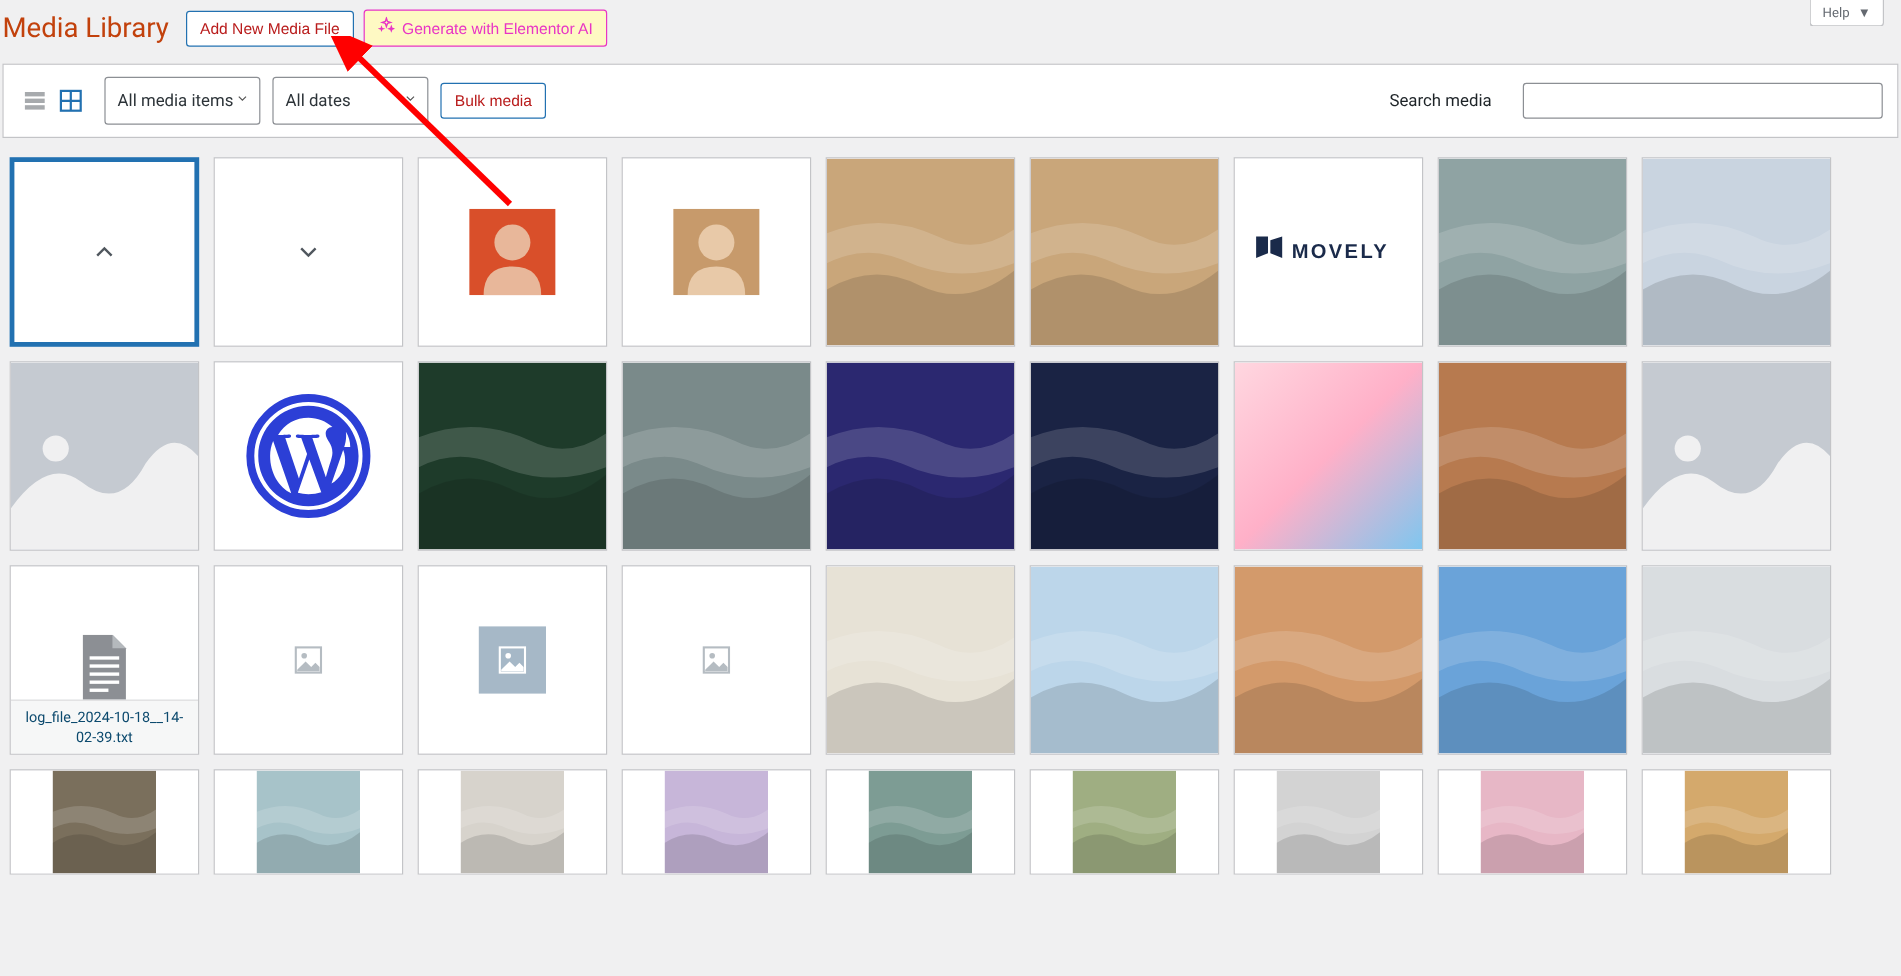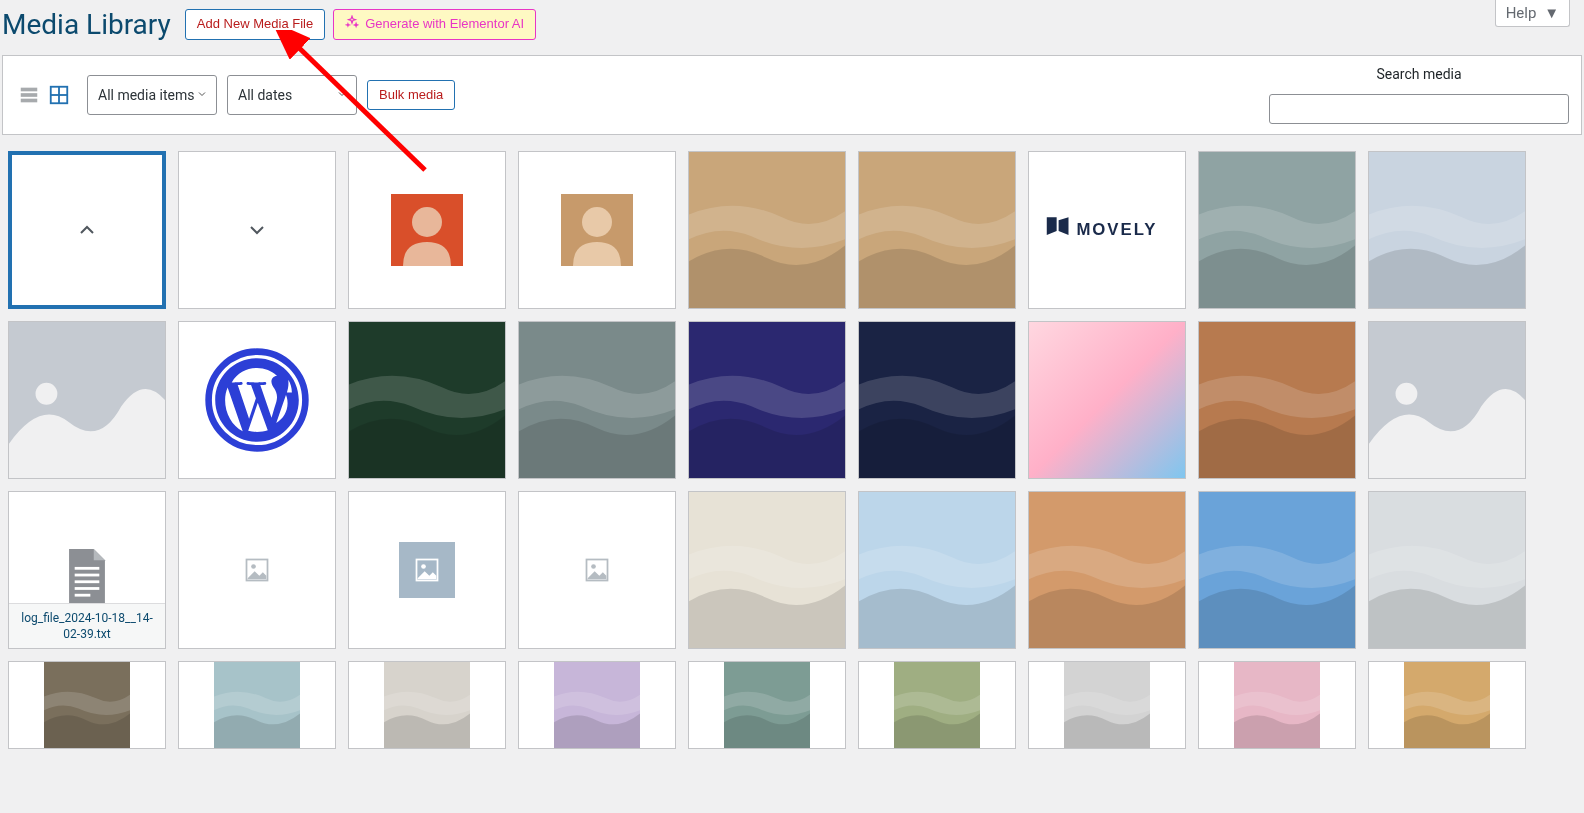--- a/index.html
+++ b/index.html
@@ -11,23 +11,23 @@
   overflow-x: hidden;
 }
 .header-row {
   display: flex;
   align-items: center;
   padding: 8px 2px 14px 2px;
   gap: 8px;
   position: relative;
 }
 .page-title {
-  font-size: 28px;
+  font-size: 23px;
   font-weight: 400;
-  color: #0c4a6e;
+  color: #c2410c;
   margin-right: 6px;
 }
 .btn {
   display: inline-flex;
   align-items: center;
   gap: 6px;
   padding: 5px 11px;
   font-size: 13px;
   background: #f6f7f7;
   border: 1px solid;
@@ -38,21 +38,21 @@
 .btn-blue { color: #b91c1c; border-color: #2271b1; background: #fff; }
 .btn-pink { color: #e835c5; border-color: #e835c5; background: #fef9c3; }
 .help-tab {
   position: absolute;
   right: 14px;
   top: 0;
   border: 1px solid #c3c4c7;
   border-top: none;
   background: #fff;
   padding: 4px 10px;
-  font-size: 15px;
+  font-size: 11px;
   color: #646970;
   border-bottom-left-radius: 3px;
   border-bottom-right-radius: 3px;
   cursor: pointer;
 }
 .filter-bar {
   background: #fff;
   border: 1px solid #c3c4c7;
   margin: 0 2px 16px 2px;
   padding: 10px 12px;
@@ -73,21 +73,21 @@
   min-width: 130px;
   padding: 4px 8px 4px 10px;
   font-size: 14px;
   color: #2c3338;
   background: #fff;
   border: 1px solid #8c8f94;
   border-radius: 3px;
   cursor: pointer;
   height: 40px;
 }
-.search-wrap { margin-left: auto; display: flex; align-items: center; gap: 12px; flex-direction: column; }
+.search-wrap { margin-left: auto; display: flex; align-items: center; gap: 26px; }
 .search-label { font-size: 14px; color: #1d2327; }
 .search-input {
   width: 300px; height: 30px;
   border: 1px solid #8c8f94; border-radius: 3px;
   padding: 0 8px; font-size: 14px;
 }
 .grid {
   display: grid;
   grid-template-columns: repeat(9, 158px);
   gap: 12px;

